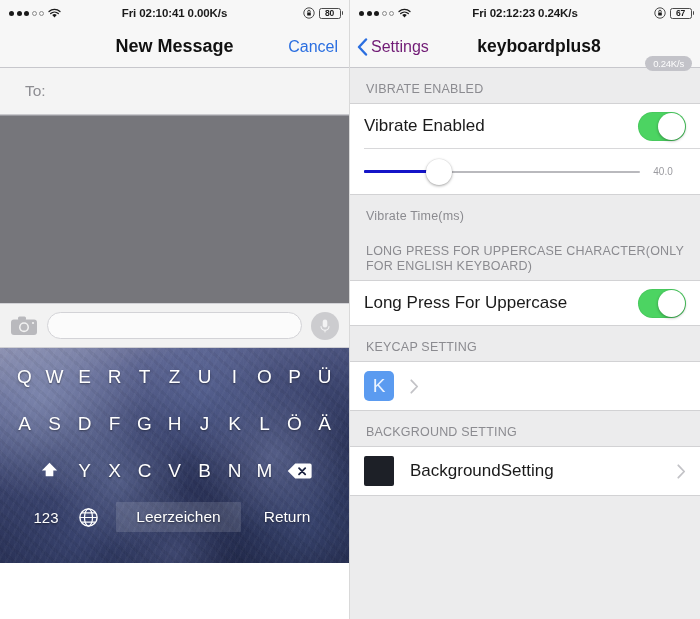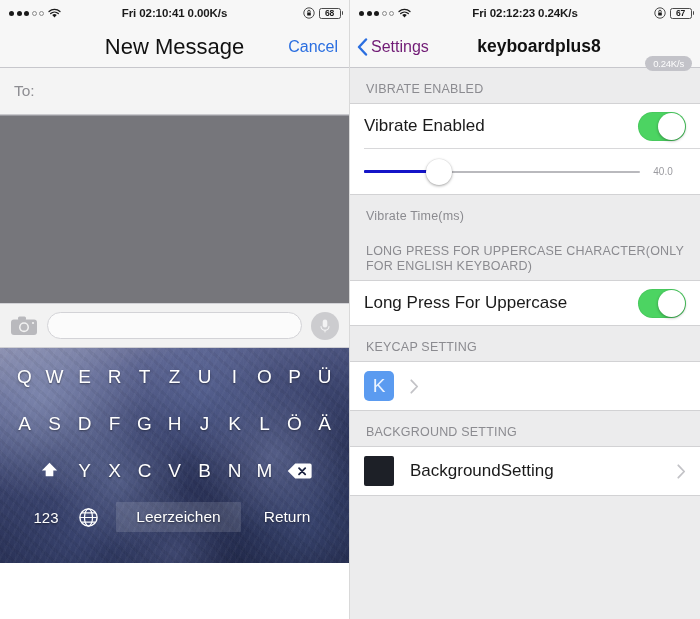--- a/index.html
+++ b/index.html
@@ -40,21 +40,21 @@
   }
   .batt-cap { width:1.5px; height:4px; background:#4a4a4a; border-radius:0 1px 1px 0; margin-left:1px; }
 
   
   .navbar {
     height:42px; background:#f7f7f7; display:flex; align-items:center;
     position:relative; border-bottom:1px solid #c7c7cc;
   }
   .nav-title {
     position:absolute; left:0; right:0; text-align:center;
-    font-size:22px; font-weight:normal; color:#111;
+    font-size:18px; font-weight:bold; color:#111;
   }
   .nav-right {
     margin-left:auto; padding-right:11px; font-size:16px; color:#2a6ee0;
     position:relative; z-index:2;
   }
   .nav-back {
     display:flex; align-items:center; padding-left:7px; gap:3px;
     position:relative; z-index:2; color:#2a6ee0;
   }
   .chev-left { width:11px; height:18px; }
@@ -65,21 +65,21 @@
   }
   .speed-badge {
     position:absolute; right:8px; top:30px;
     background:#c3c3c9; color:#fdfdfd; font-size:9.5px;
     padding:2px 8px; border-radius:9px; letter-spacing:-0.2px; z-index:3;
   }
 
   
   .to-row {
     height:47px; background:#f4f4f4; display:flex; align-items:center;
-    padding-left:14px; border-bottom:1px solid #c9c9cd;
+    padding-left:25px; border-bottom:1px solid #c9c9cd;
     font-size:15.5px; color:#8d8d92;
   }
   .msg-body { height:188px; background:#76767b; border-top:1px solid #9a9aa0; }
   .inputbar {
     height:45px; background:#f2f2f2; display:flex; align-items:center;
     gap:9px; padding:0 10px; border-top:1px solid #d2d2d6;
     border-bottom:1px solid #cfcfd3;
   }
   .cam-icon { width:28px; height:22px; flex:0 0 auto; }
   .text-field {
@@ -208,21 +208,21 @@
       <div class="sb-center">Fri 02:10:41 0.00K/s</div>
       <div class="sb-right">
         <span class="lockicon">
           <svg viewBox="0 0 12 12" width="12" height="12">
               <circle cx="6" cy="6" r="5.2" stroke="#4a4a4a" stroke-width="1" fill="none"></circle>
               <rect x="4.2" y="5.4" width="3.6" height="3.2" rx="0.5" fill="#1a1a1a"></rect>
               <path d="M4.8 5.4 v-1 a1.2 1.2 0 0 1 2.4 0 v1" stroke="#1a1a1a" stroke-width=".9" fill="none"></path>
             </svg>
         </span>
         <span class="battery">
-          <span class="batt-body">68</span>
+          <span class="batt-body">80</span>
           <span class="batt-cap"></span>
         </span>
       </div>
     </div>
 
     <div class="navbar">
       <div class="nav-title">New Message</div>
       <div class="nav-right">Cancel</div>
     </div>
 

